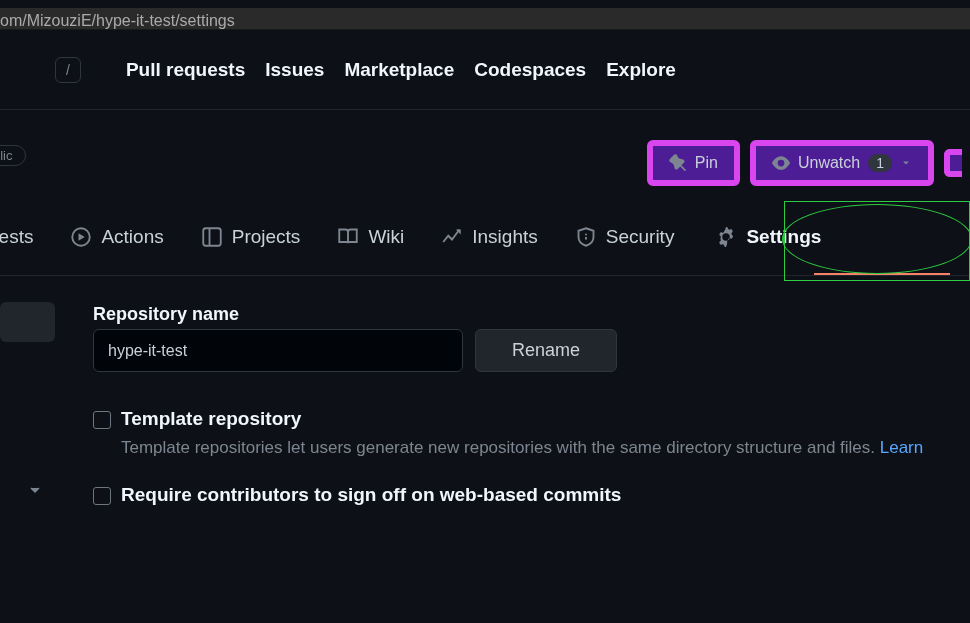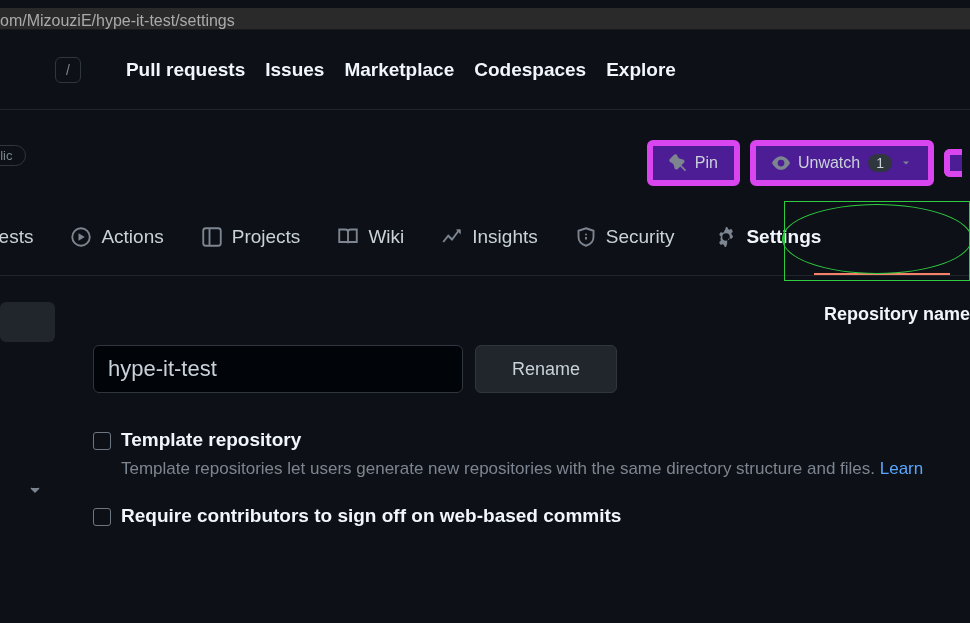--- a/index.html
+++ b/index.html
@@ -158,35 +158,34 @@
       font-weight: 400;
       color: #f0f6fc;
       padding-bottom: 14px;
       border-bottom: 1px solid #21262d;
       margin-bottom: 28px;
     }
     .field-label {
       font-weight: 600;
       font-size: 18px;
       color: #f0f6fc;
-      margin-bottom: 20px;
-      text-align: right;
+      margin-bottom: 4px;
     }
     .input-row {
       display: flex;
       gap: 12px;
       margin-bottom: 36px;
     }
     .text-input {
       background: #010409;
       border: 1px solid #30363d;
       border-radius: 6px;
       padding: 10px 14px;
       color: #c9d1d9;
-      font-size: 22px;
+      font-size: 16px;
       width: 370px;
     }
     .rename-btn {
       background: #21262d;
       border: 1px solid #30363d;
       border-radius: 6px;
       padding: 10px 36px;
       color: #c9d1d9;
       font-size: 18px;
       cursor: pointer;

